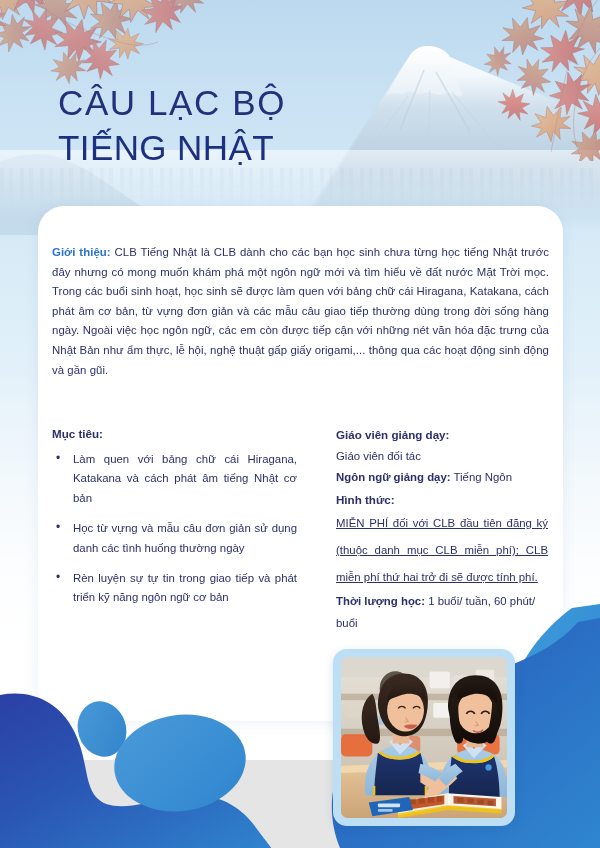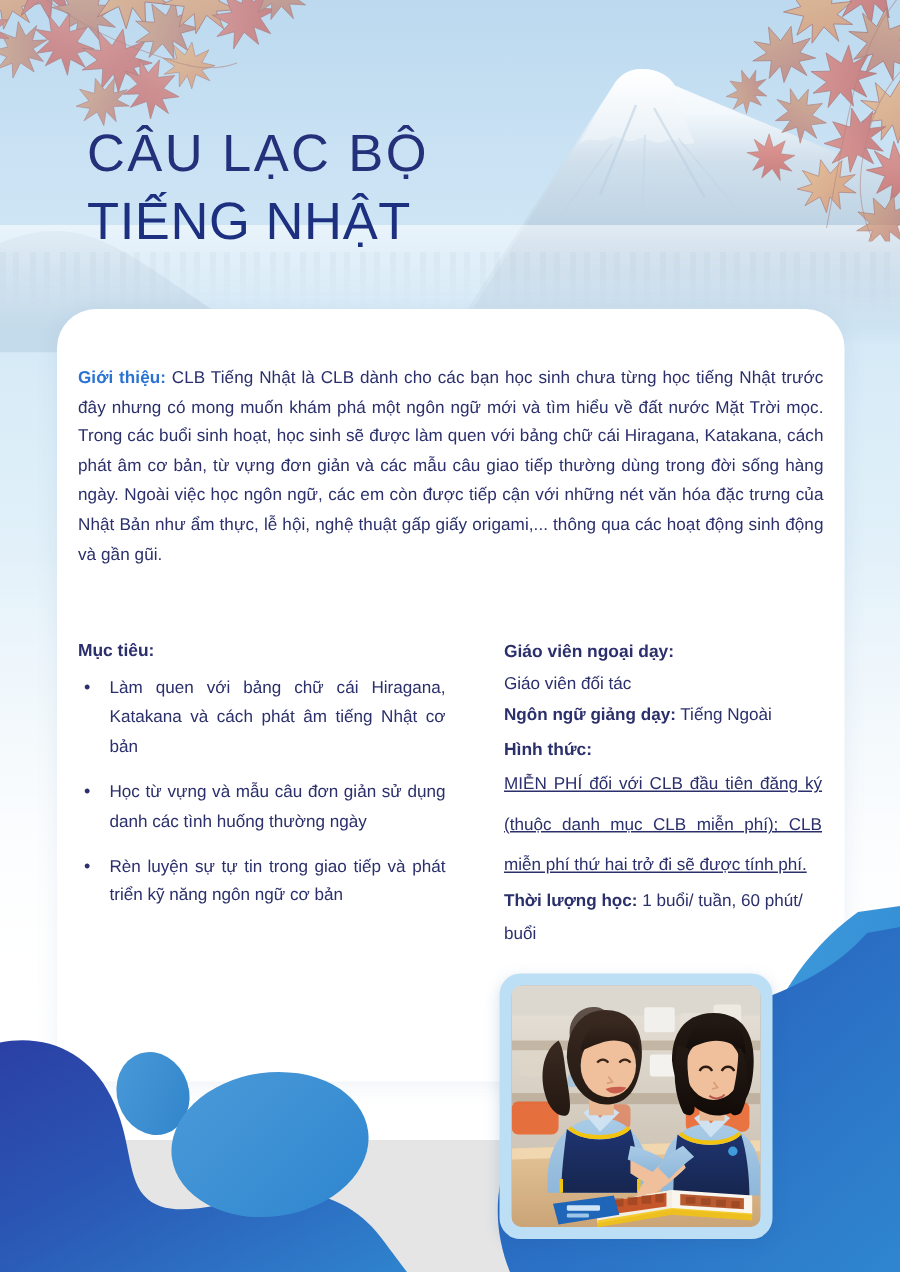--- a/index.html
+++ b/index.html
@@ -329,25 +329,25 @@
   <div class="col-left">
     <div class="sec-title">Mục tiêu:</div>
     <ul class="goals">
       <li>Làm quen với bảng chữ cái Hiragana, Katakana và cách phát âm tiếng Nhật cơ bản</li>
       <li>Học từ vựng và mẫu câu đơn giản sử dụng danh các tình huống thường ngày</li>
       <li>Rèn luyện sự tự tin trong giao tiếp và phát triển kỹ năng ngôn ngữ cơ bản</li>
     </ul>
   </div>
 
   <div class="col-right">
-    <div class="r-title">Giáo viên ngoại dạy:</div>
+    <div class="r-title">Giáo viên giảng dạy:</div>
     <div class="r-line">Giáo viên đối tác</div>
     <div class="r-line">
       <span class="r-inline-title">Ngôn ngữ giảng dạy:</span>
-      <span>Tiếng Ngoài</span>
+      <span>Tiếng Ngôn</span>
     </div>
     <div class="r-title">Hình thức:</div>
     <div class="r-para">MIỄN PHÍ đối với CLB đầu tiên đăng ký (thuộc danh mục CLB miễn phí); CLB miễn phí thứ hai trở đi sẽ được tính phí.</div>
     <div class="r-line">
       <span class="r-inline-title">Thời lượng học:</span>
       <span>1 buổi/ tuần, 60 phút/ buổi</span>
     </div>
   </div>
 
   <svg class="decor-rightedge" viewBox="0 0 140 250" preserveAspectRatio="none">

